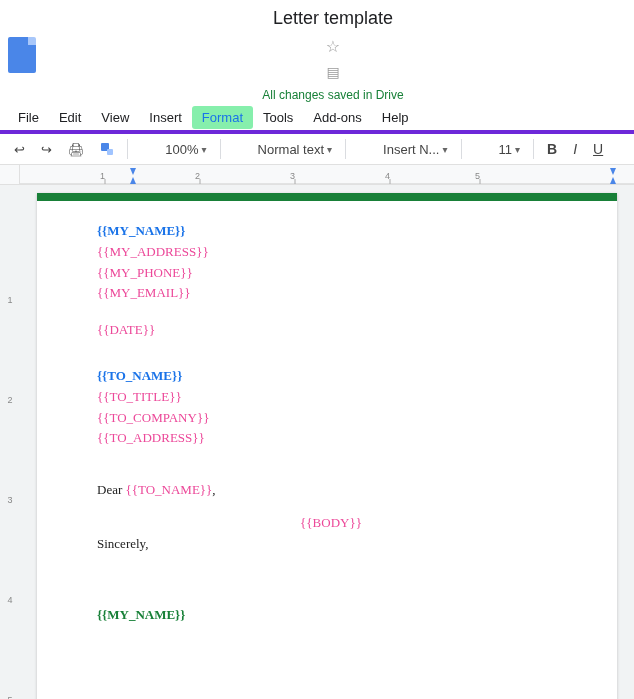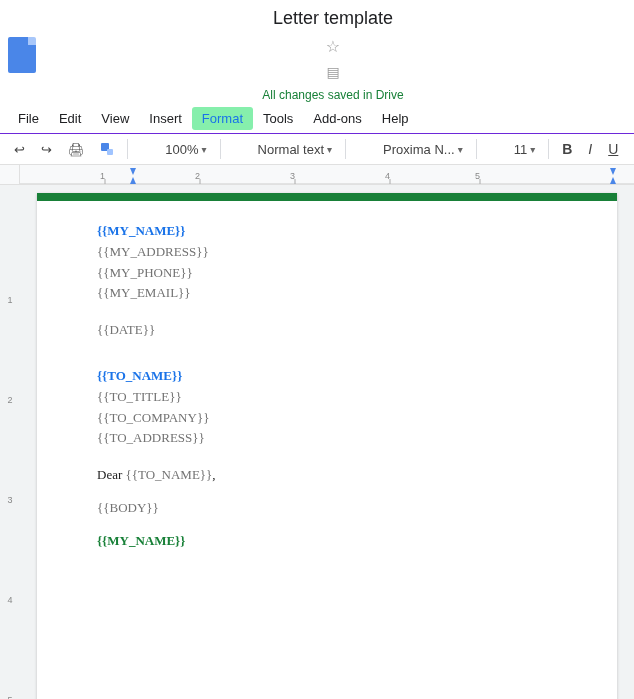--- a/index.html
+++ b/index.html
@@ -23,21 +23,21 @@
     }
     .title-info { display: flex; flex-direction: column; flex: 1; }
     .title-name { font-size: 18px; color: #202124; font-weight: 400; }
     .star-icon { color: #999; font-size: 16px; cursor: pointer; }
     .folder-icon { color: #999; font-size: 14px; cursor: pointer; }
     .drive-status { margin-left: auto; font-size: 12px; color: #188038; }
 
     
     .menu-bar {
       display: flex; align-items: center; padding: 0 8px;
-      background: #fff; border-bottom: 1px solid #6d28d9; height: 30px;
+      background: #fff; border-bottom: 4px solid #6d28d9; height: 30px;
     }
     .menu-item {
       padding: 4px 10px; font-size: 13px; color: #202124; cursor: pointer; border-radius: 3px;
     }
     .menu-item.active { background: #86efac; color: #1a73e8; }
 
     
     .toolbar {
       display: flex; align-items: center; padding: 4px 8px; background: #fff;
       border-bottom: 1px solid #e0e0e0; gap: 4px; flex-wrap: nowrap;
@@ -80,21 +80,21 @@
       background: #fff; width: 580px; min-height: 750px;
       box-shadow: 0 1px 3px rgba(0,0,0,0.2); position: relative;
       padding: 0;
     }
     .page-green-bar {
       width: 100%; height: 8px; background: #188038;
     }
     .page-content {
       padding: 20px 52px 40px 60px; font-family: 'Times New Roman', serif; font-size: 13px;
     }
-    .field-blue { color: #737373; }
+    .field-blue { color: #ec4899; }
     .field-bold-blue { color: #1a73e8; font-weight: bold; }
     .field-green { color: #188038; font-weight: bold; }
     .line { line-height: 1.6; display: block; }
     .section { margin-bottom: 14px; }
     .static-text { color: #222; }
   </style>
 </head>
 <body>
 
 <div class="title-bar">
@@ -135,21 +135,21 @@
     <span>100%</span>
     <span class="dropdown-arrow">▾</span>
   </button>
   <div class="toolbar-separator"></div>
   <button class="toolbar-dropdown">
     <span>Normal text</span>
     <span class="dropdown-arrow">▾</span>
   </button>
   <div class="toolbar-separator"></div>
   <button class="toolbar-dropdown">
-    <span>Proxima N...</span>
+    <span>Insert N...</span>
     <span class="dropdown-arrow">▾</span>
   </button>
   <div class="toolbar-separator"></div>
   <button class="toolbar-dropdown">
     <span>11</span>
     <span class="dropdown-arrow">▾</span>
   </button>
   <div class="toolbar-separator"></div>
   <button class="toolbar-btn bold-btn">B</button>
   <button class="toolbar-btn italic-btn">I</button>
@@ -209,28 +209,31 @@
           <span class="line field-blue">{{DATE}}</span>
         </div>
 
         <div class="section" style="margin-bottom: 16px;">
           <span class="line field-bold-blue">{{TO_NAME}}</span>
           <span class="line field-blue">{{TO_TITLE}}</span>
           <span class="line field-blue">{{TO_COMPANY}}</span>
           <span class="line field-blue">{{TO_ADDRESS}}</span>
         </div>
 
-        <div class="section" style="margin-bottom: 12px; margin-top: 16px;">
+        <div class="section" style="margin-bottom: 12px; margin-top: 31px;">
           <span class="line static-text">Dear <span class="field-blue">{{TO_NAME}}</span>,</span>
         </div>
 
-        <div class="section" style="margin-bottom: 12px;">
+        <div class="section" style="margin-bottom: 0; text-align: center;">
           <span class="line field-blue">{{BODY}}</span>
         </div>
 
+        <div class="section" style="margin-bottom: 50px;">
+          <span class="line static-text">Sincerely,</span>
+        </div>
 
         <div class="section">
           <span class="line field-green">{{MY_NAME}}</span>
         </div>
       </div>
     </div>
   </div>
 </div>
 
 </body></html>

